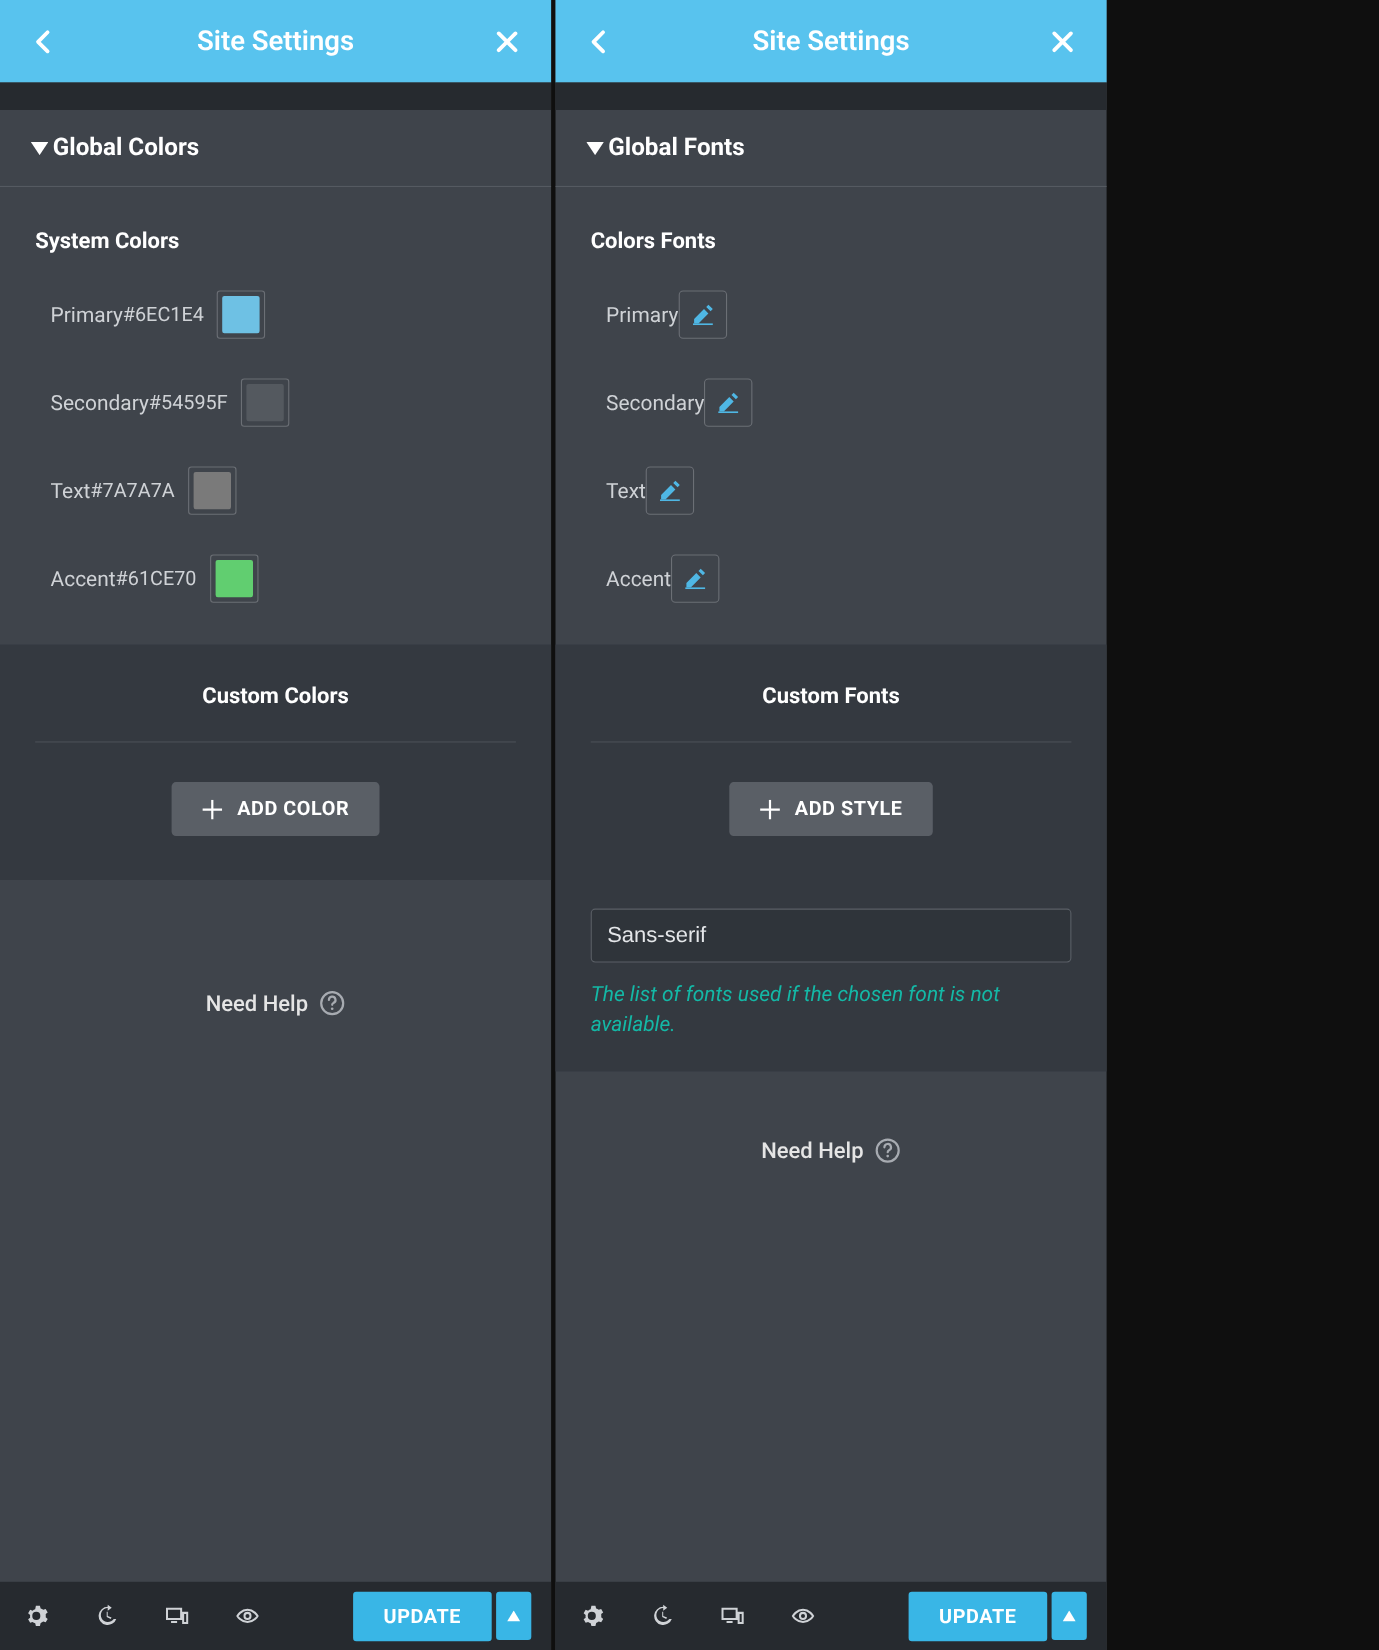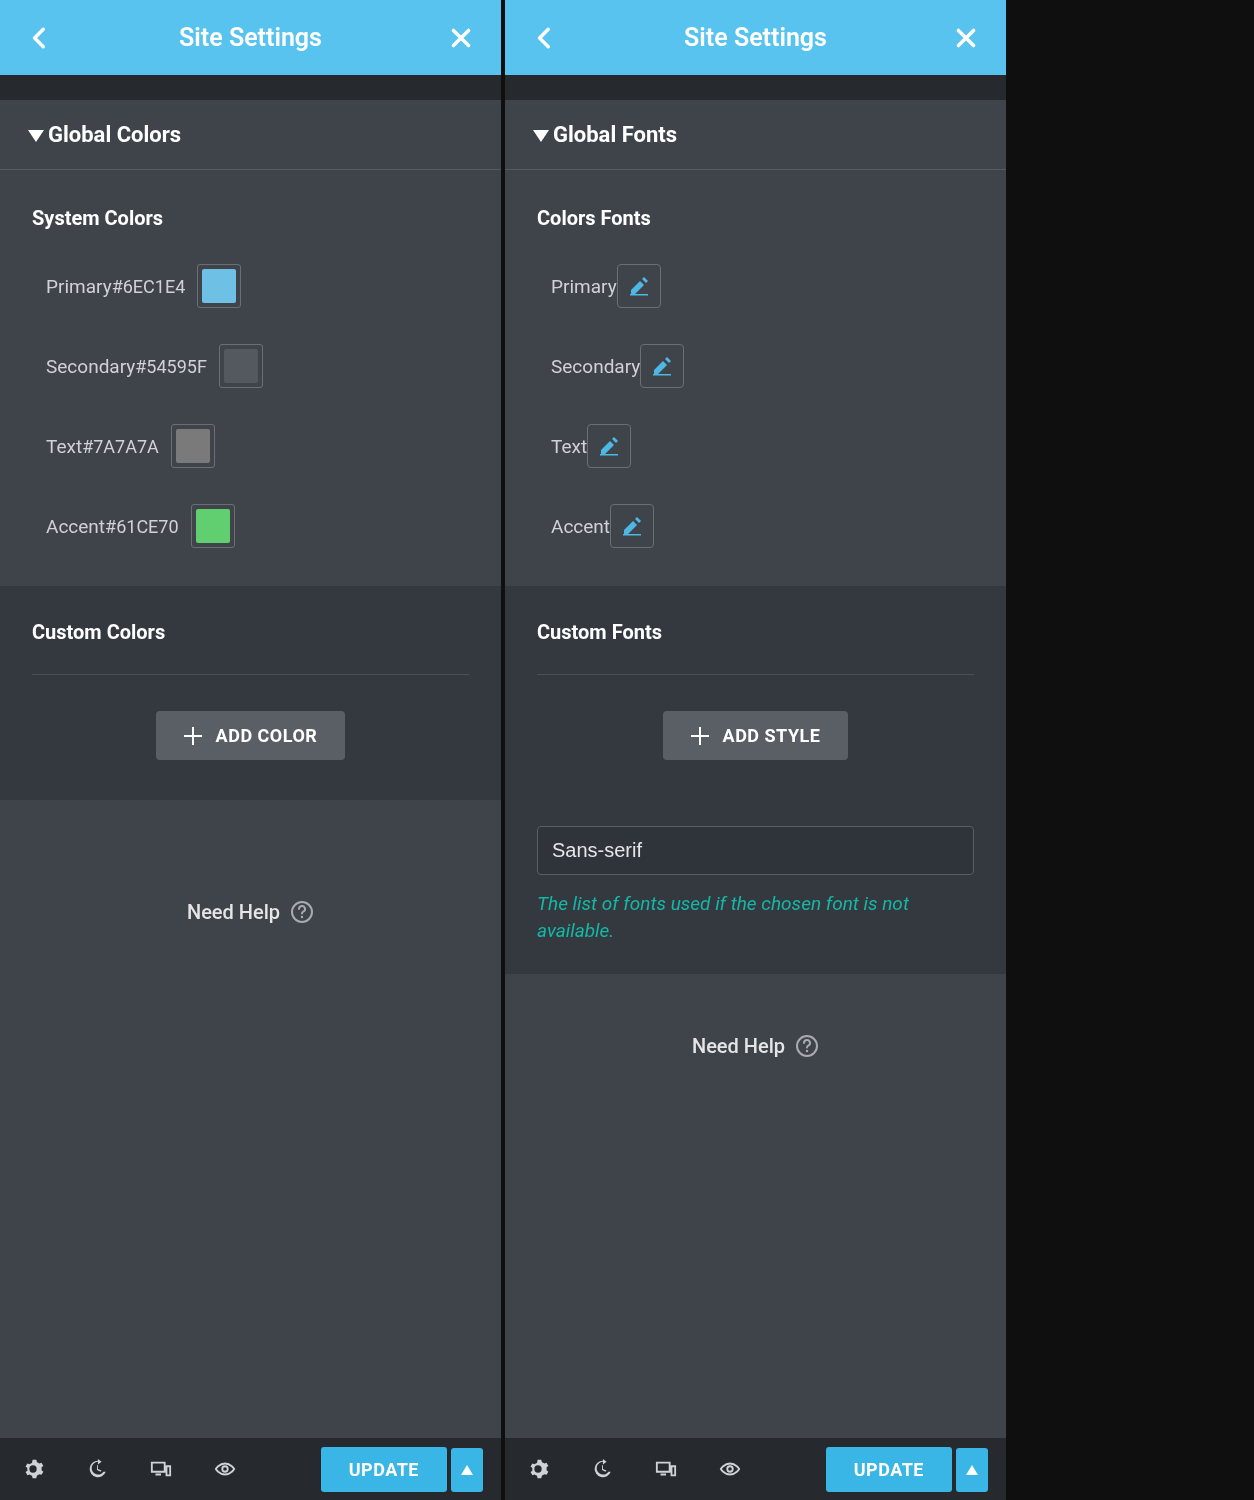--- a/index.html
+++ b/index.html
@@ -121,20 +121,21 @@
       background: #343940;
       padding: 34px 32px 40px 32px;
       margin-top: 20px;
     }
     .custom-block .subtitle {
       color: #fff;
       font-size: 20px;
       font-weight: 700;
       padding-bottom: 30px;
       border-bottom: 1px solid #4b5057;
+      text-align: center;
     }
     .add-wrap {
       display: flex;
       justify-content: center;
       padding-top: 36px;
     }
     .add-btn {
       display: flex;
       align-items: center;
       gap: 14px;
@@ -206,21 +207,21 @@
       gap: 42px;
     }
     .footer-left .ficon {
       color: #cfd2d6;
       cursor: pointer;
       display: flex;
       align-items: center;
       justify-content: center;
     }
     .footer-left .ficon svg { width: 22px; height: 22px; }
-    .footer-right { display: flex; align-items: flex-end; gap: 4px; }
+    .footer-right { display: flex; align-items: flex-start; gap: 4px; }
     .update-btn {
       background: #39b6e6;
       color: #fff;
       font-size: 18px;
       font-weight: 700;
       letter-spacing: 0.5px;
       padding: 12px 28px;
       border-radius: 3px;
       cursor: pointer;
     }

